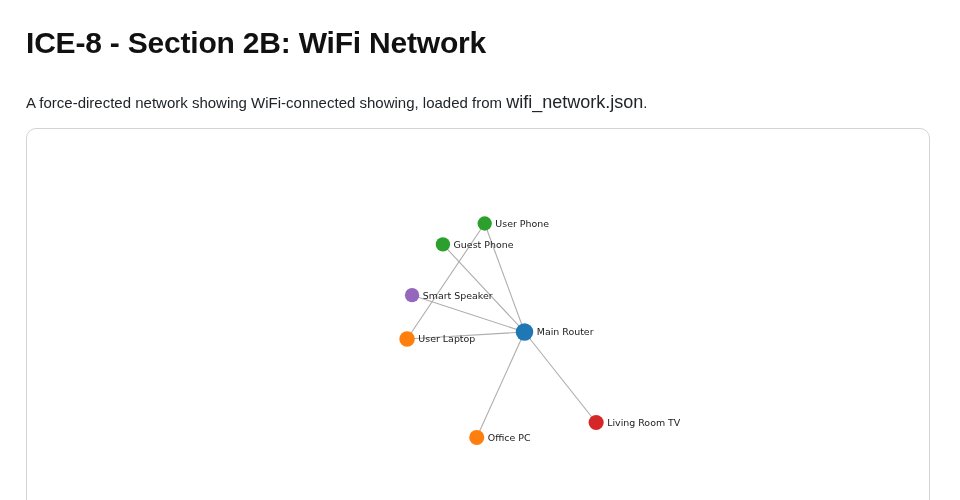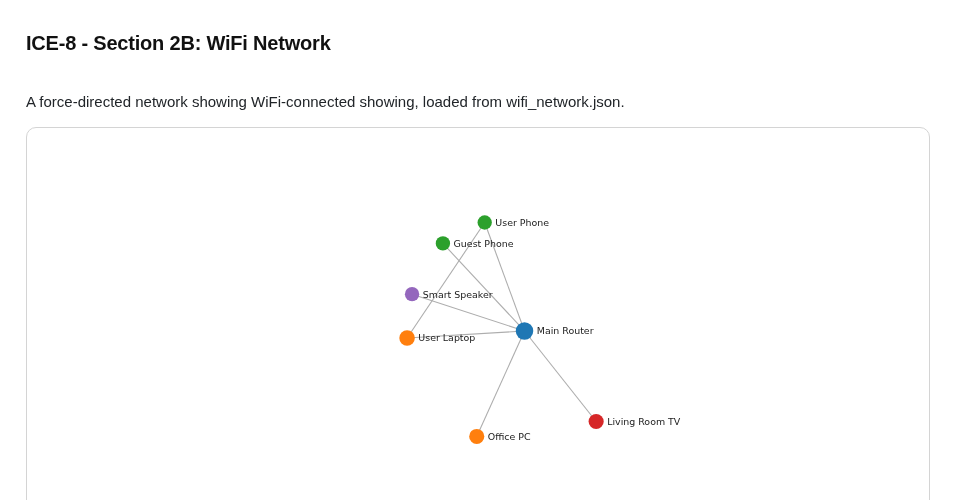--- a/index.html
+++ b/index.html
@@ -9,34 +9,34 @@
     height: 500px;
     background: #ffffff;
     overflow: hidden;
     font-family: "Liberation Sans", sans-serif;
   }
   .container {
     padding: 0 26px;
   }
   h1.page-title {
     margin: 25px 0 0 0;
-    font-size: 20px;
+    font-size: 30px;
     line-height: 36px;
     font-weight: 700;
     color: #111111;
     letter-spacing: -0.2px;
   }
   p.subtitle {
     margin: 31px 0 0 0;
     font-size: 15px;
     line-height: 20px;
     color: #212529;
   }
   p.subtitle .code {
-    font-size: 15px;
+    font-size: 18px;
     color: #212529;
   }
   .chart-card {
     margin-top: 15px;
     width: 904px;
     height: 400px;
     border: 1px solid #d4d4d4;
     border-radius: 10px;
     background: #ffffff;
     box-sizing: border-box;

